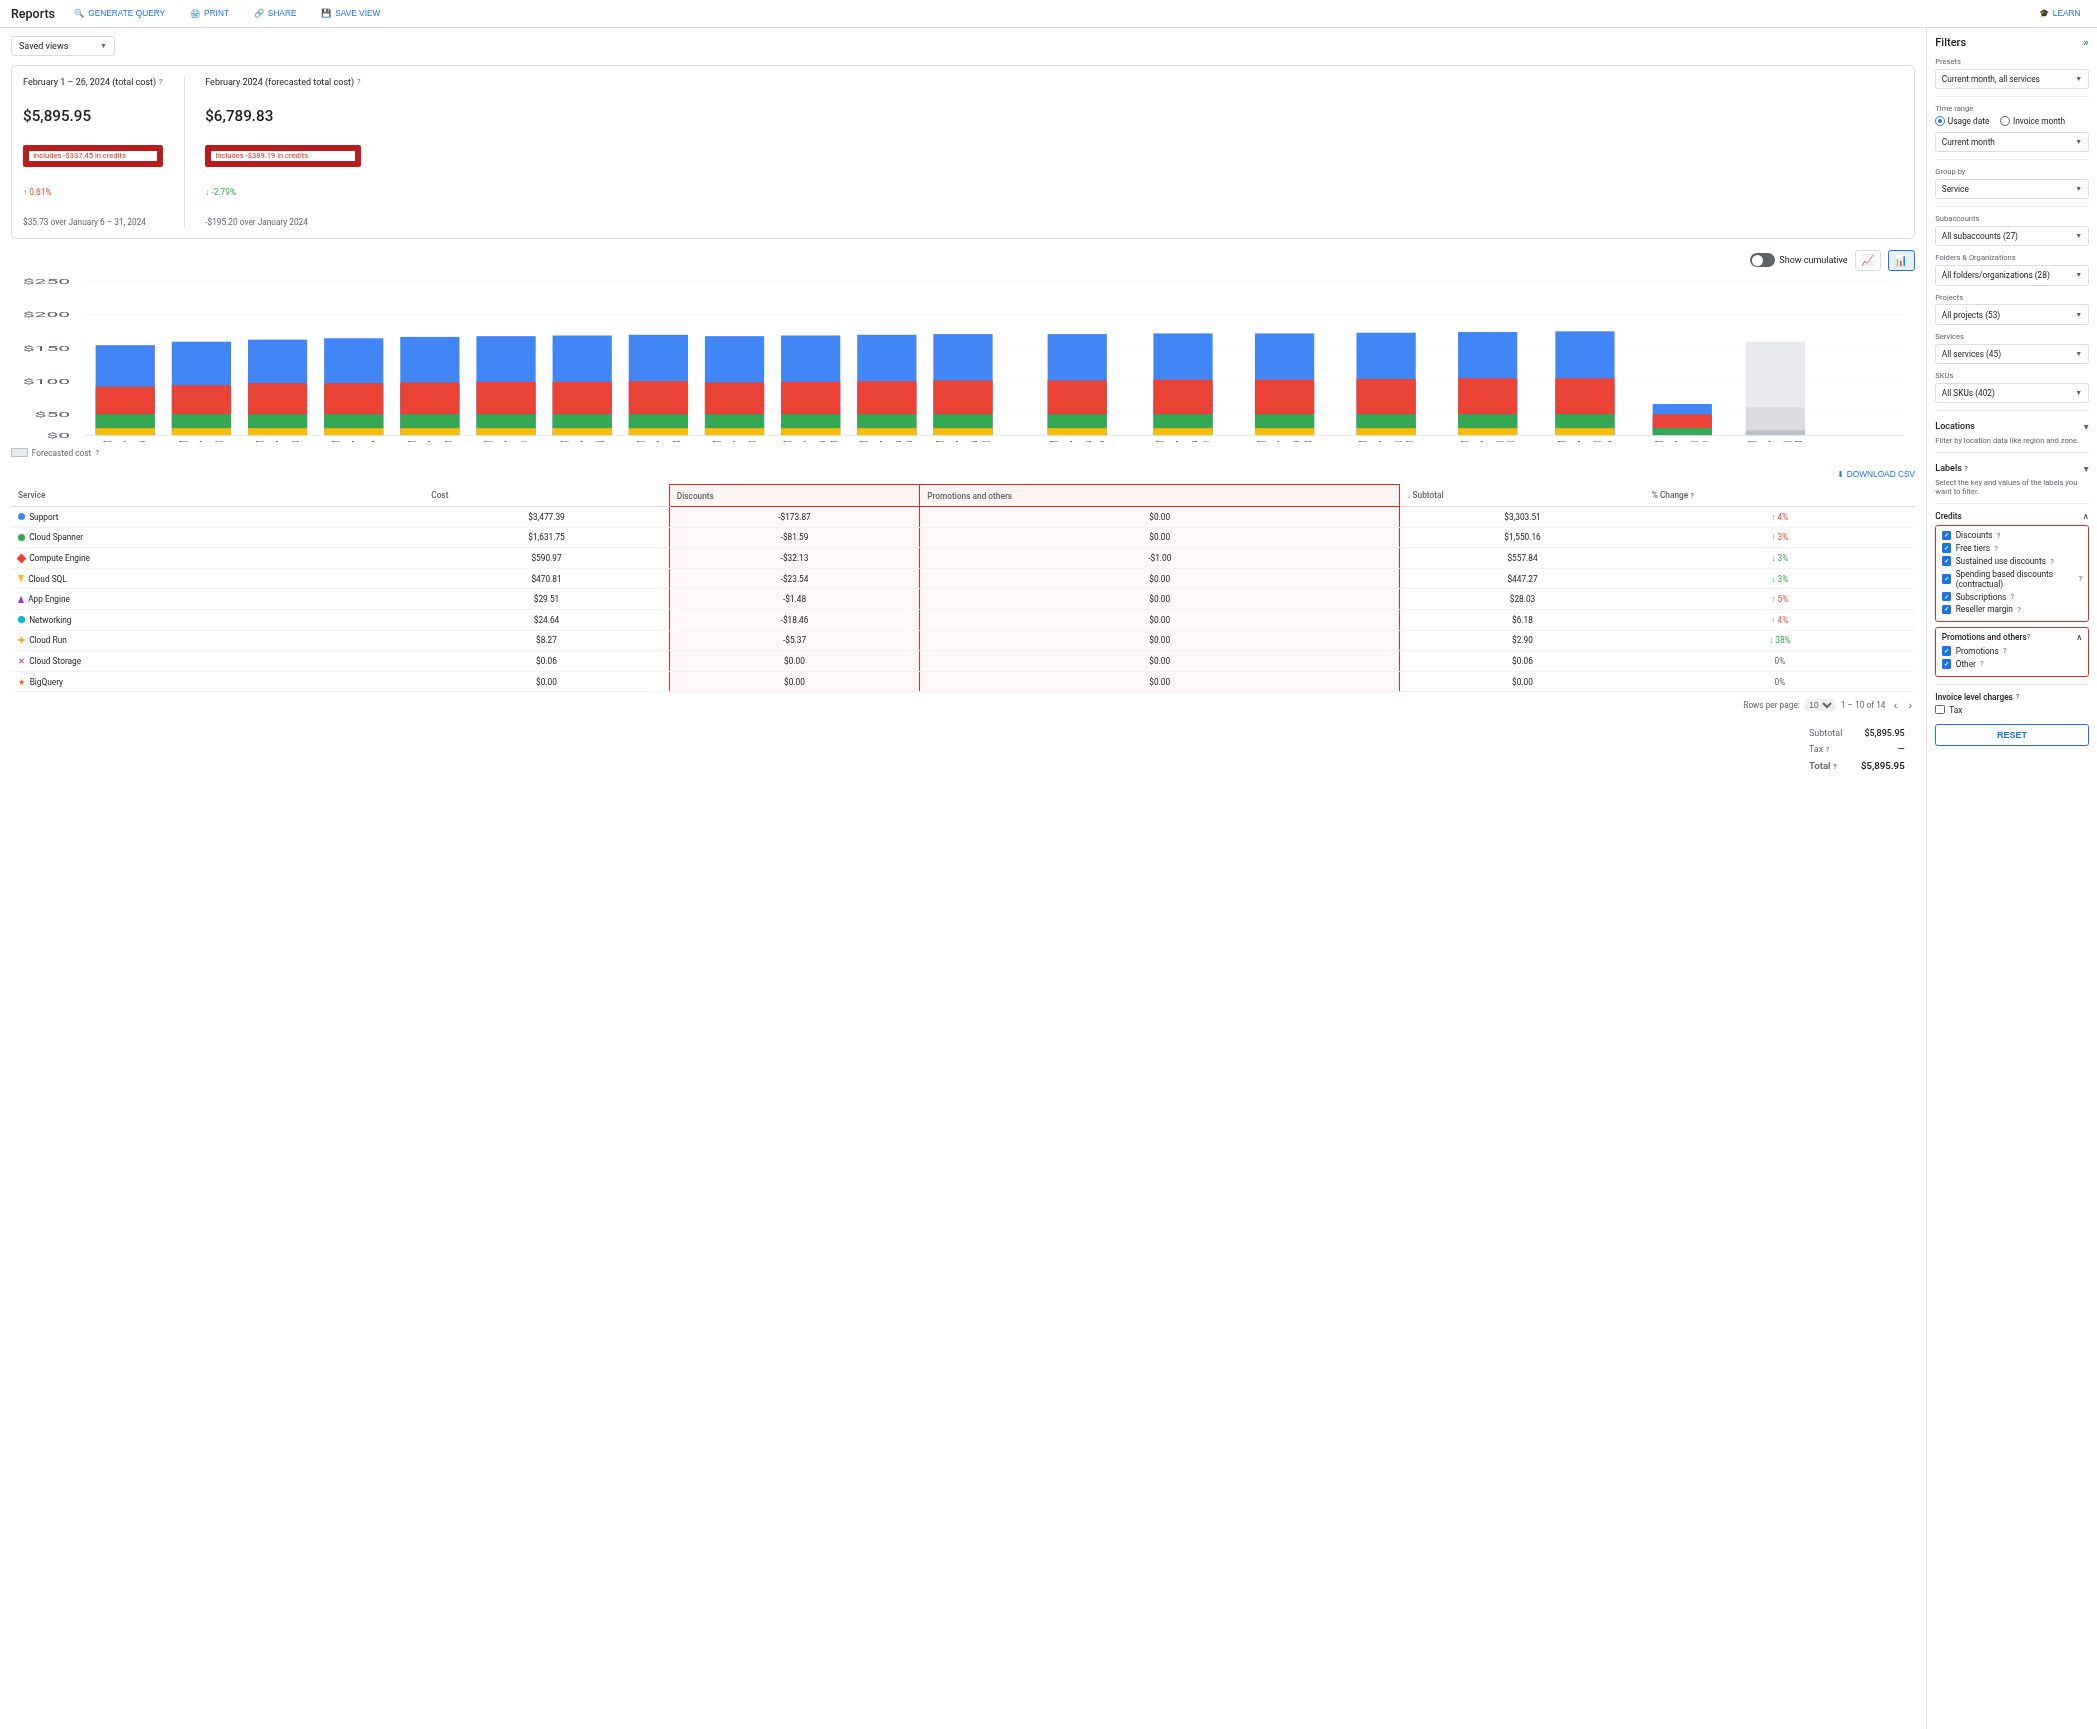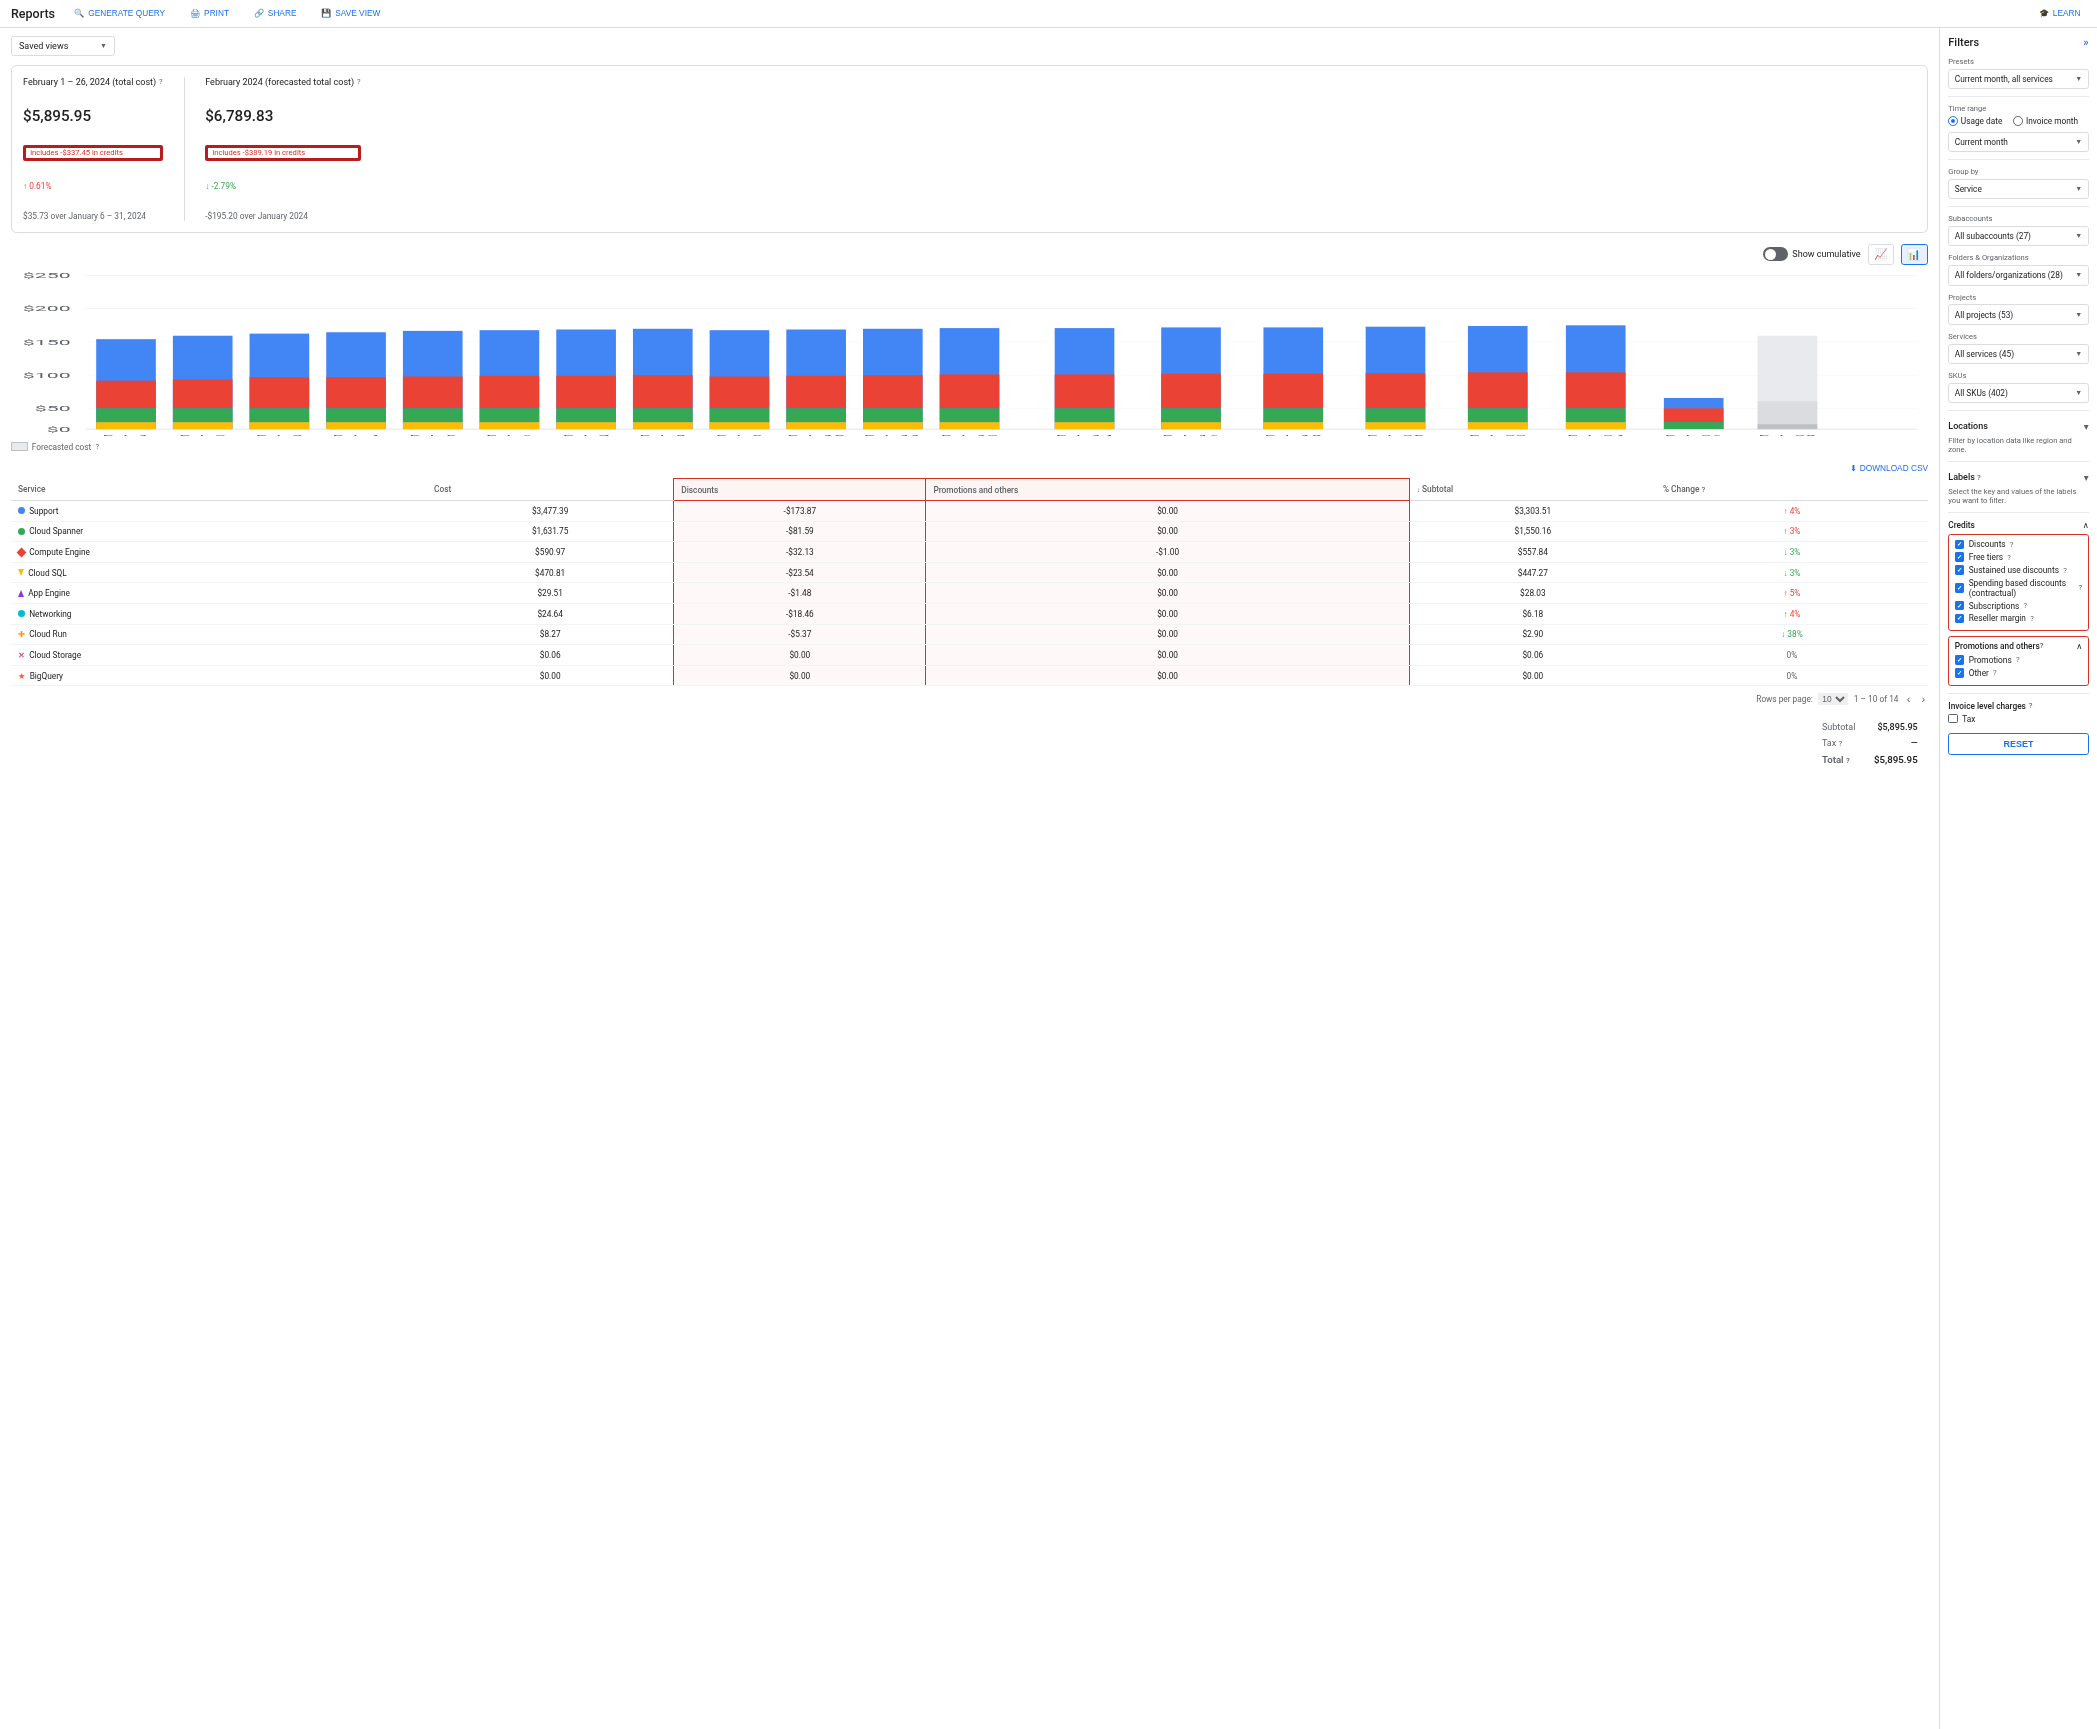--- a/index.html
+++ b/index.html
@@ -11,33 +11,33 @@
     .nav-btn { display: flex; align-items: center; gap: 3.5px; font-size: 8.3px; color: #1a73e8; cursor: pointer; padding: 2.8px 5.5px; border-radius: 2.8px; border: none; background: none; }
     .learn-btn { margin-left: auto; }
 
     
     .main-layout { display: flex; flex: 1; overflow: hidden; }
 
     
     .left-content { flex: 1; overflow-y: auto; padding: 8.3px 11px; background: #fff; }
 
     
-    .right-filters { width: 158px; background: #fff; border-left: 0.7px solid #dadce0; overflow-y: auto; padding: 8.3px; flex-shrink: 0; }
+    .right-filters { width: 171px; background: #fff; border-left: 0.7px solid #dadce0; overflow-y: auto; padding: 8.3px; flex-shrink: 0; }
 
     
     .saved-views-bar { margin-bottom: 8.3px; }
     .saved-views-dropdown { display: flex; align-items: center; gap: 5.5px; border: 0.7px solid #dadce0; border-radius: 2.8px; padding: 4.2px 7px; cursor: pointer; width: 104px; font-size: 9px; background: #fff; }
     .saved-views-dropdown .arrow { margin-left: auto; font-size: 7px; color: #5f6368; }
 
     
     .summary-row { display: flex; gap: 21px; margin-bottom: 11px; padding: 11px; border: 0.7px solid #dadce0; border-radius: 5.5px; }
     .summary-card { display: flex; flex-direction: column; gap: 20px; }
     .summary-card .label { font-size: 9px; color: #202124; display: flex; align-items: center; gap: 2.8px; }
     .summary-card .amount { font-size: 15.2px; font-weight: 500; }
-    .summary-card .credit-tag { border: 3px solid #b91c1c; color: #d93025; font-size: 7.6px; padding: 0.7px 4.2px; border-radius: 2.1px; display: inline-block; }
+    .summary-card .credit-tag { border: 6px solid #b91c1c; color: #d93025; font-size: 7.6px; padding: 0.7px 4.2px; border-radius: 2.1px; display: inline-block; }
     .summary-card .change { font-size: 8.3px; color: #5f6368; }
     .summary-card .change.up { color: #ea4335; }
     .summary-card .change.down { color: #34a853; }
     .summary-divider { width: 0.7px; background: #dadce0; }
 
     
     .chart-controls { display: flex; align-items: center; justify-content: flex-end; gap: 7px; margin-bottom: 5.5px; }
     .show-cumulative { display: flex; align-items: center; gap: 4.2px; font-size: 9px; cursor: pointer; }
     .cumulative-toggle { width: 25px; height: 14px; background: #5f6368; border-radius: 7px; position: relative; }
     .cumulative-toggle::after { content: ''; position: absolute; top: 1.4px; left: 1.4px; width: 11px; height: 11px; background: #fff; border-radius: 50%; }

